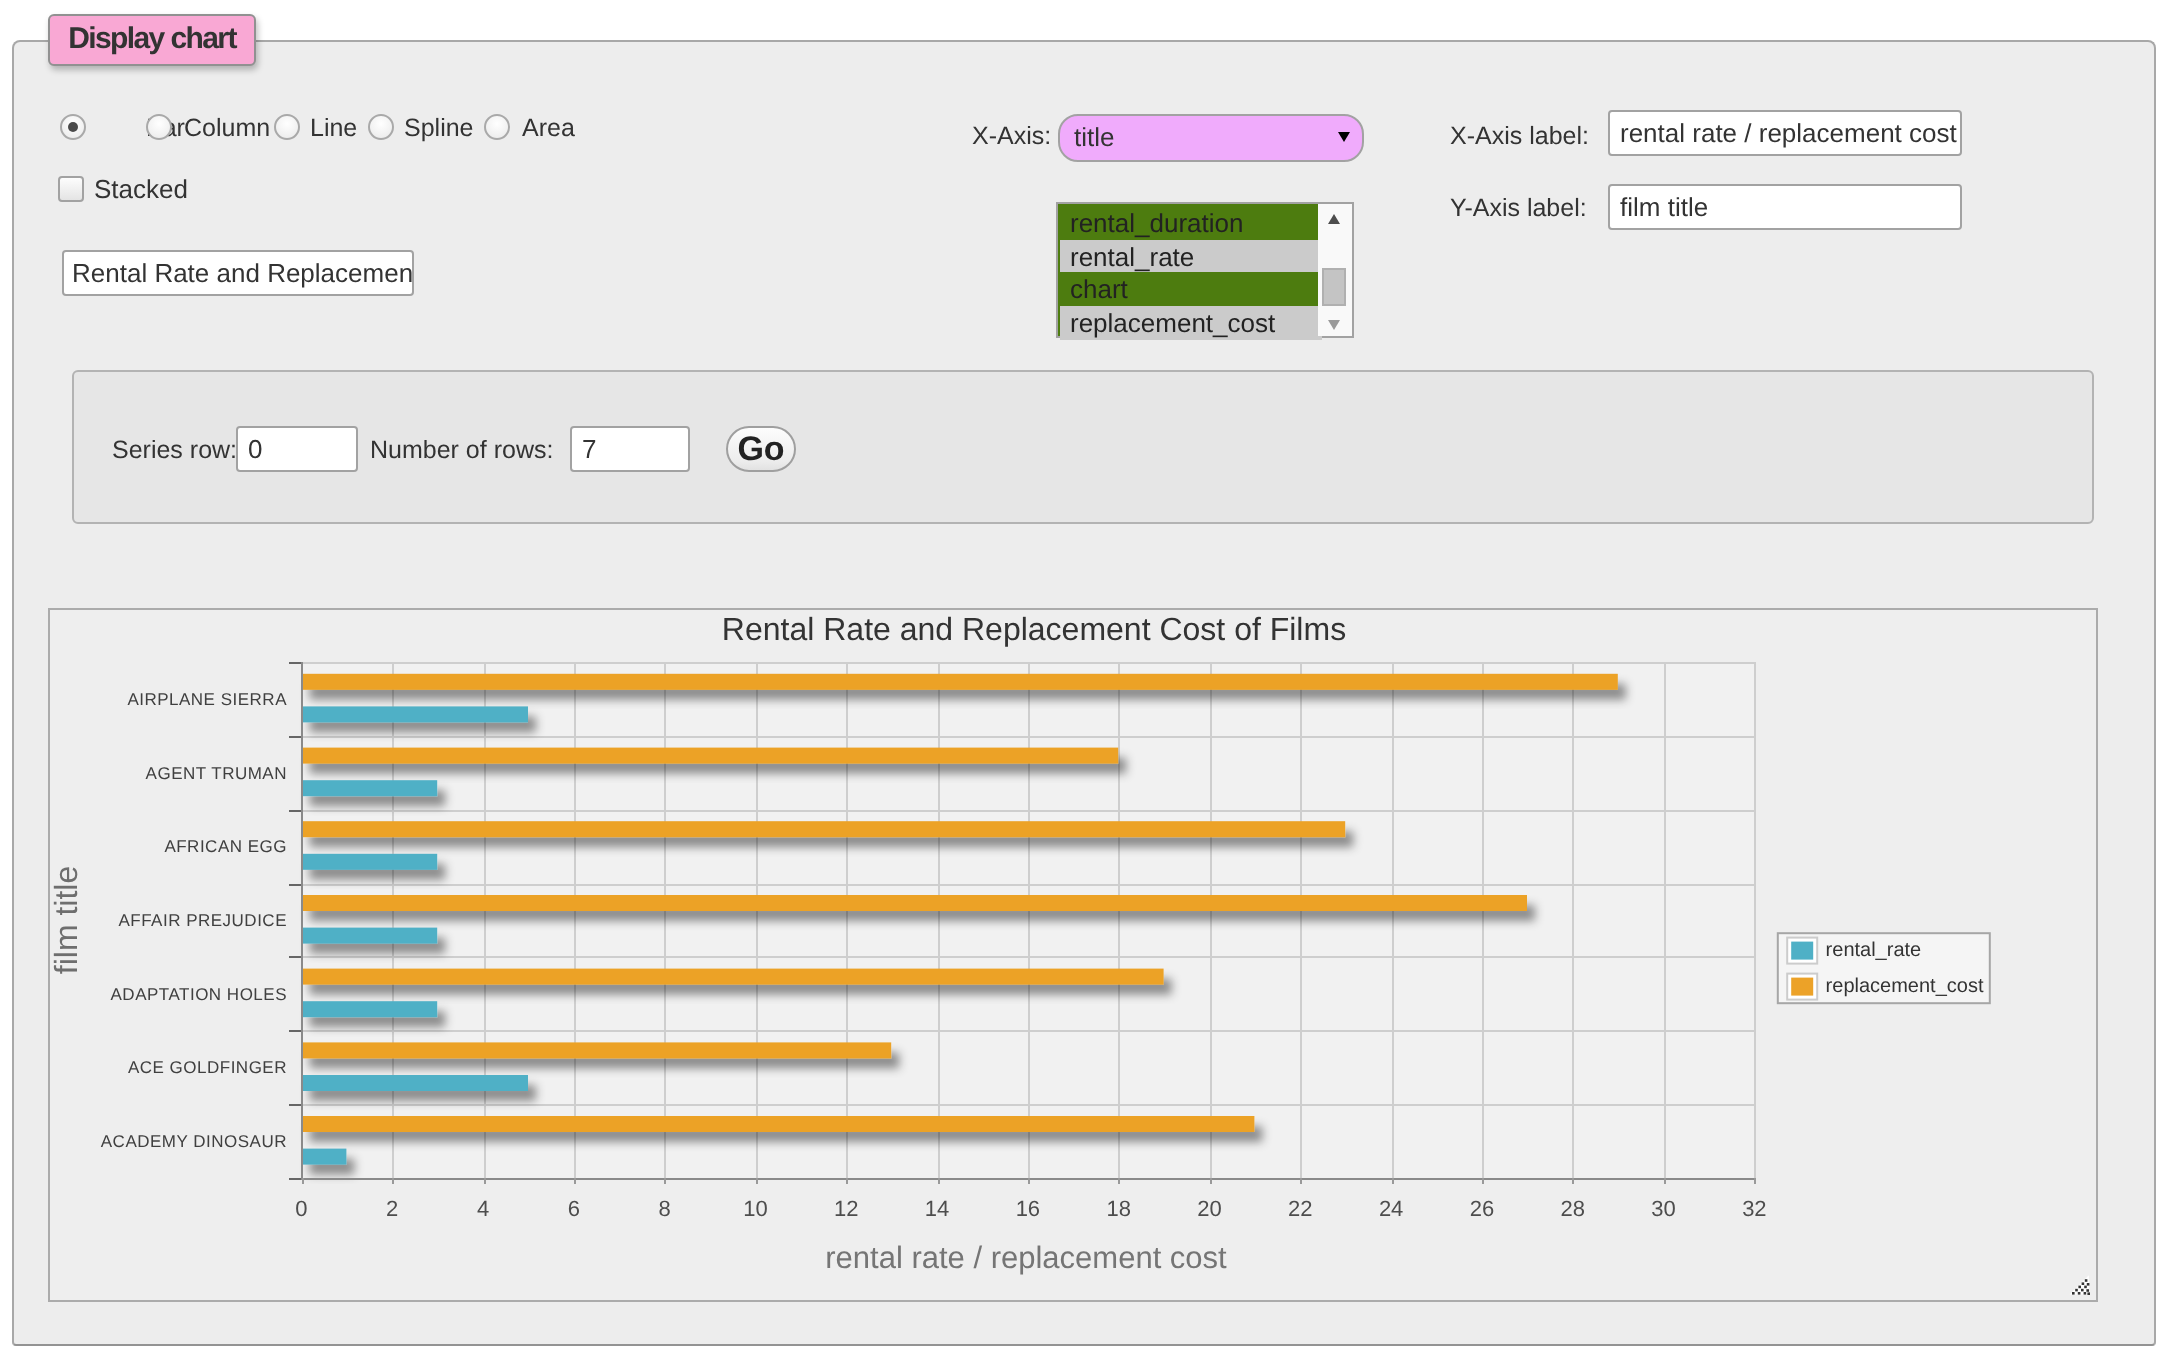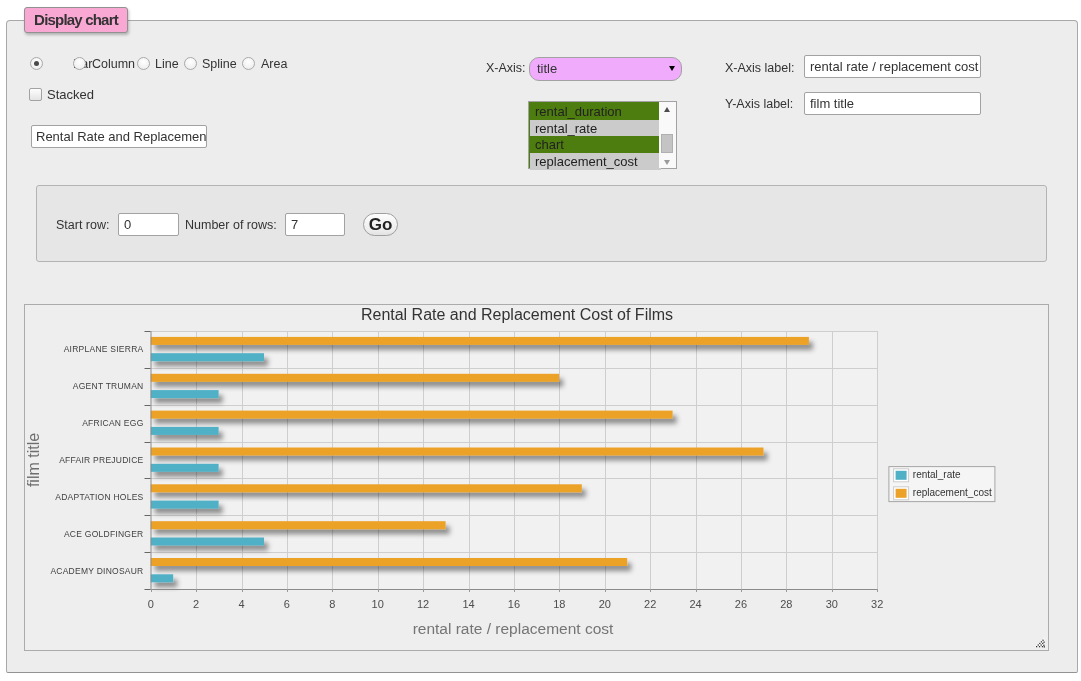--- a/index.html
+++ b/index.html
@@ -105,21 +105,21 @@
     <div class="sarrow" style="bottom:3px; border-left:3.5px solid transparent; border-right:3.5px solid transparent; border-top:5px solid #9a9a9a;"></div>
   </div>
 </div>
 
 <div class="lbl" style="left:725px; top:61px;">X-Axis label:</div>
 <div class="tinput" style="left:804px; top:55px; width:177px; height:23px;">rental rate / replacement cost</div>
 <div class="lbl" style="left:725px; top:97px;">Y-Axis label:</div>
 <div class="tinput" style="left:804px; top:92px; width:177px; height:23px;">film title</div>
 
 <div id="panel"></div>
-<div class="lbl" style="left:56px; top:218px;">Start row:</div>
+<div class="lbl" style="left:56px; top:218px;">Series row:</div>
 <div class="tinput" style="left:118px; top:213px; width:61px; height:23px;">0</div>
 <div class="lbl" style="left:185px; top:218px;">Number of rows:</div>
 <div class="tinput" style="left:285px; top:213px; width:60px; height:23px;">7</div>
 <div id="gobtn">Go</div>
 
 <div id="chartbox">
 <svg id="csvg" width="1023" height="345" viewBox="0 0 1023 345">
   <defs>
     <filter id="sh" x="-30%" y="-80%" width="170%" height="300%">
       <feDropShadow dx="4" dy="5" stdDeviation="2.5" flood-color="#000" flood-opacity="0.42"></feDropShadow>

